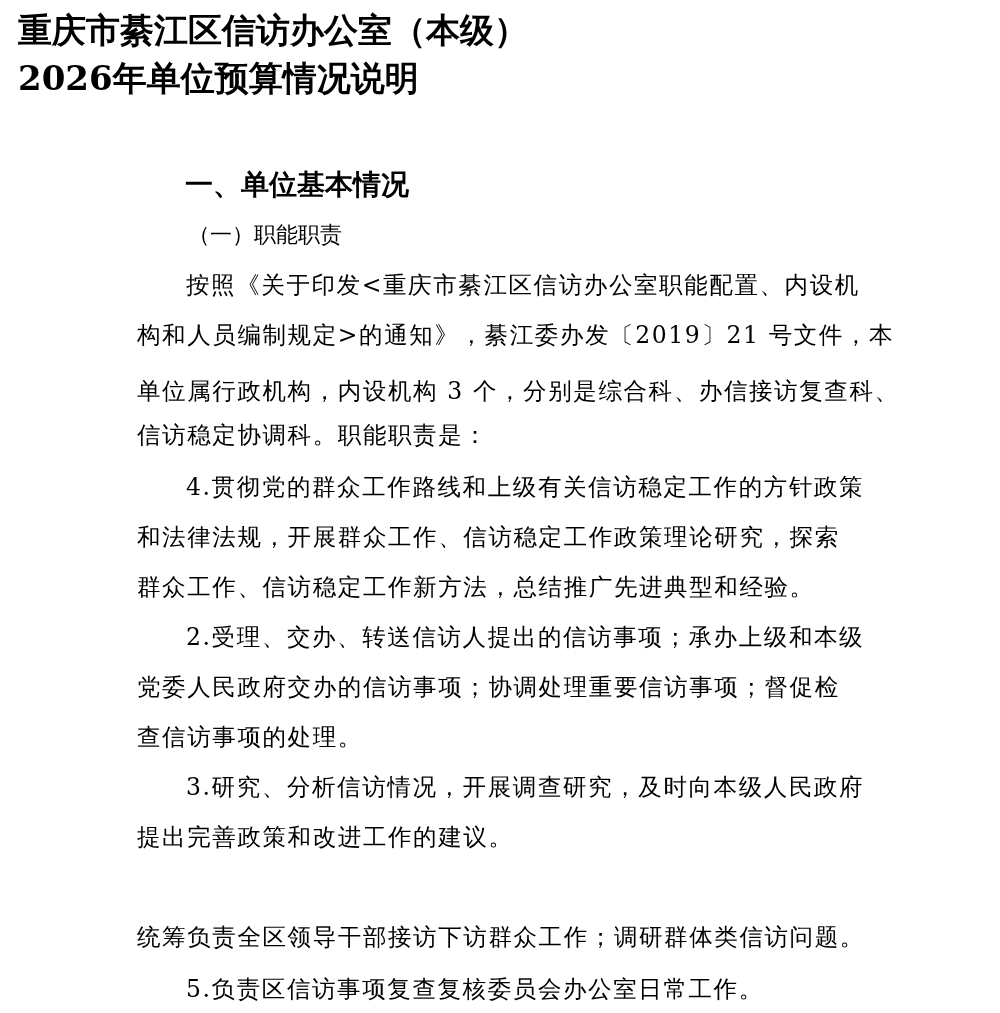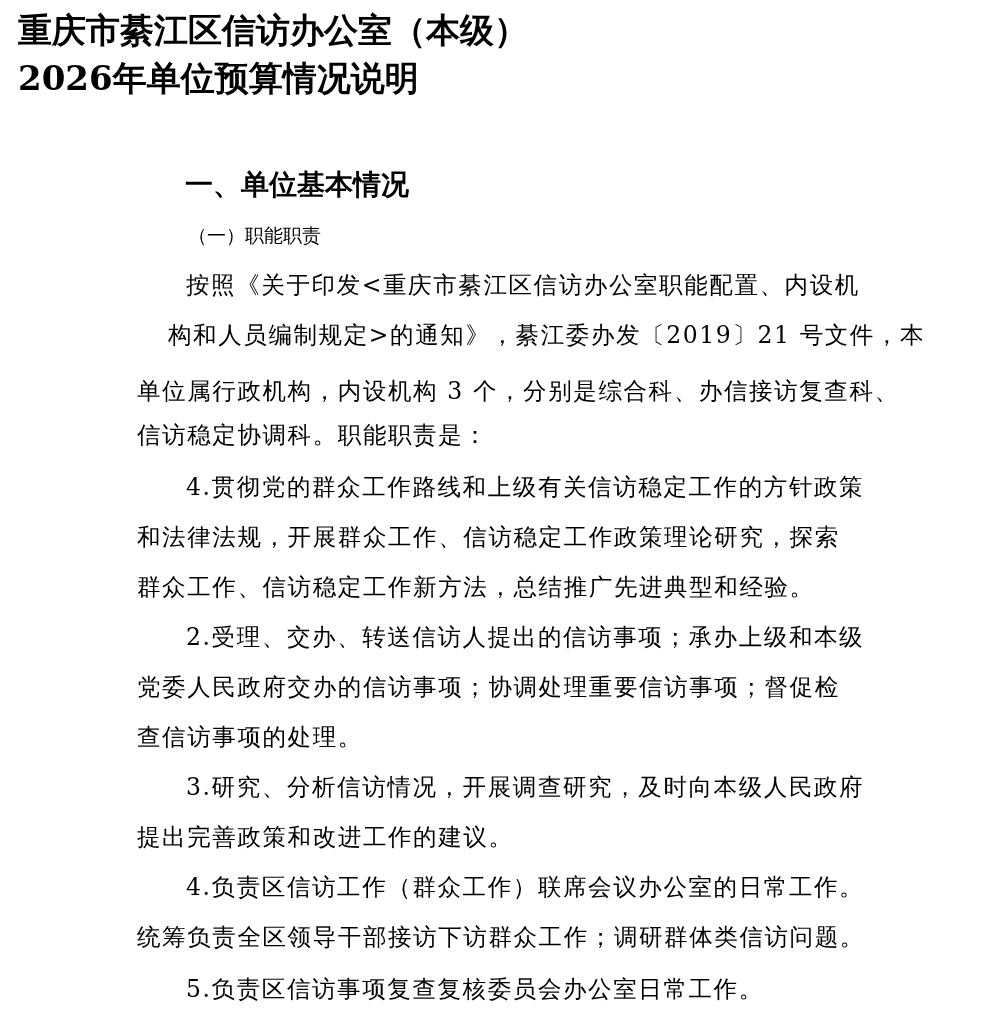--- a/index.html
+++ b/index.html
@@ -42,21 +42,21 @@
       top: 168px;
       font-size: 28px;
       line-height: 34px;
       font-weight: bold;
       font-family: "DejaVu Sans", "Liberation Sans", sans-serif;
     }
     .h2 {
       position: absolute;
       left: 188px;
       top: 218px;
-      font-size: 19px;
+      font-size: 22px;
       line-height: 34px;
       font-family: "DejaVu Serif", "Liberation Serif", serif;
     }
     .line {
       position: absolute;
       left: 137px;
       width: 760px;
       font-size: 23.5px;
       line-height: 34px;
       white-space: nowrap;
@@ -69,32 +69,31 @@
 <body>
 
 <div class="page">
   <div class="title l1">重庆市綦江区信访办公室（本级）</div>
   <div class="title l2">2026年单位预算情况说明</div>
 
   <div class="h1">一、单位基本情况</div>
   <div class="h2">（一）职能职责</div>
 
   <div class="line indent" style="top:268px;">按照《关于印发&lt;重庆市綦江区信访办公室职能配置、内设机</div>
-  <div class="line" style="top:318px;margin-left:31px;">构和人员编制规定&gt;的通知》，綦江委办发〔2019〕21 号文件，本</div>
+  <div class="line" style="top:318px;">构和人员编制规定&gt;的通知》，綦江委办发〔2019〕21 号文件，本</div>
   <div class="line" style="top:374px;">单位属行政机构，内设机构 3 个，分别是综合科、办信接访复查科、</div>
   <div class="line" style="top:418px;">信访稳定协调科。职能职责是：</div>
 
   <div class="line indent" style="top:470px;">4.贯彻党的群众工作路线和上级有关信访稳定工作的方针政策</div>
   <div class="line" style="top:520px;">和法律法规，开展群众工作、信访稳定工作政策理论研究，探索</div>
   <div class="line" style="top:570px;">群众工作、信访稳定工作新方法，总结推广先进典型和经验。</div>
 
   <div class="line indent" style="top:620px;">2.受理、交办、转送信访人提出的信访事项；承办上级和本级</div>
   <div class="line" style="top:670px;">党委人民政府交办的信访事项；协调处理重要信访事项；督促检</div>
   <div class="line" style="top:720px;">查信访事项的处理。</div>
 
   <div class="line indent" style="top:770px;">3.研究、分析信访情况，开展调查研究，及时向本级人民政府</div>
   <div class="line" style="top:820px;">提出完善政策和改进工作的建议。</div>
 
-  <div class="line indent" style="top:870px;">4.负责区信访工作（群众工作）联席会议办公室的日常工作。</div>
   <div class="line" style="top:920px;">统筹负责全区领导干部接访下访群众工作；调研群体类信访问题。</div>
 
   <div class="line indent" style="top:972px;">5.负责区信访事项复查复核委员会办公室日常工作。</div>
 </div>
 
 </body></html>

